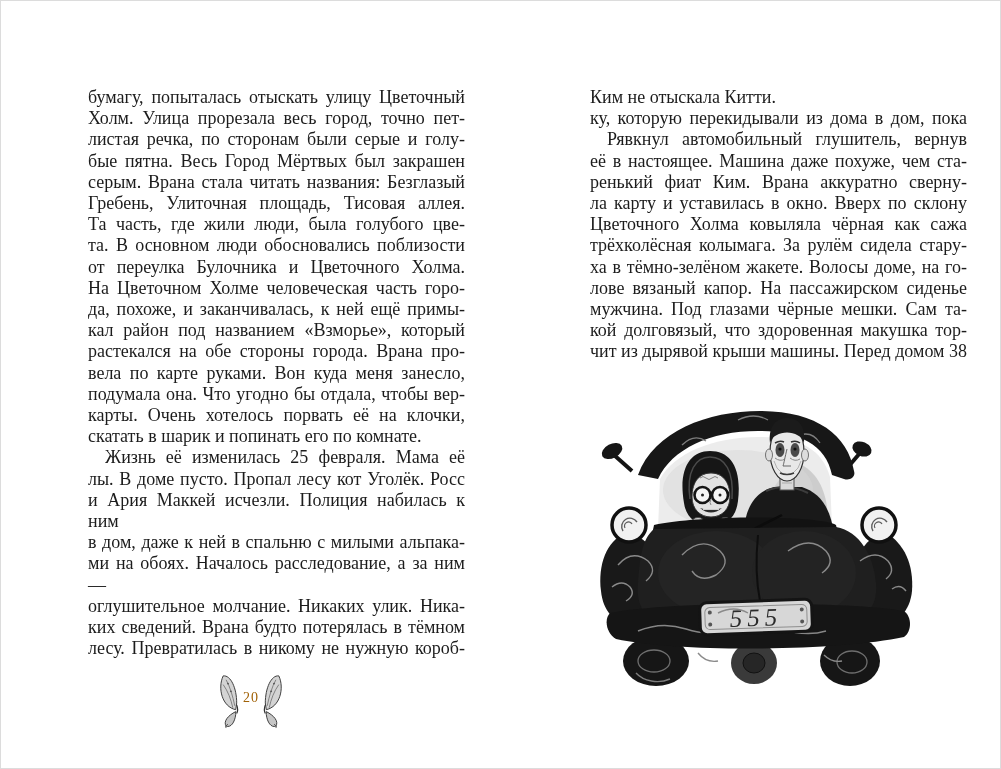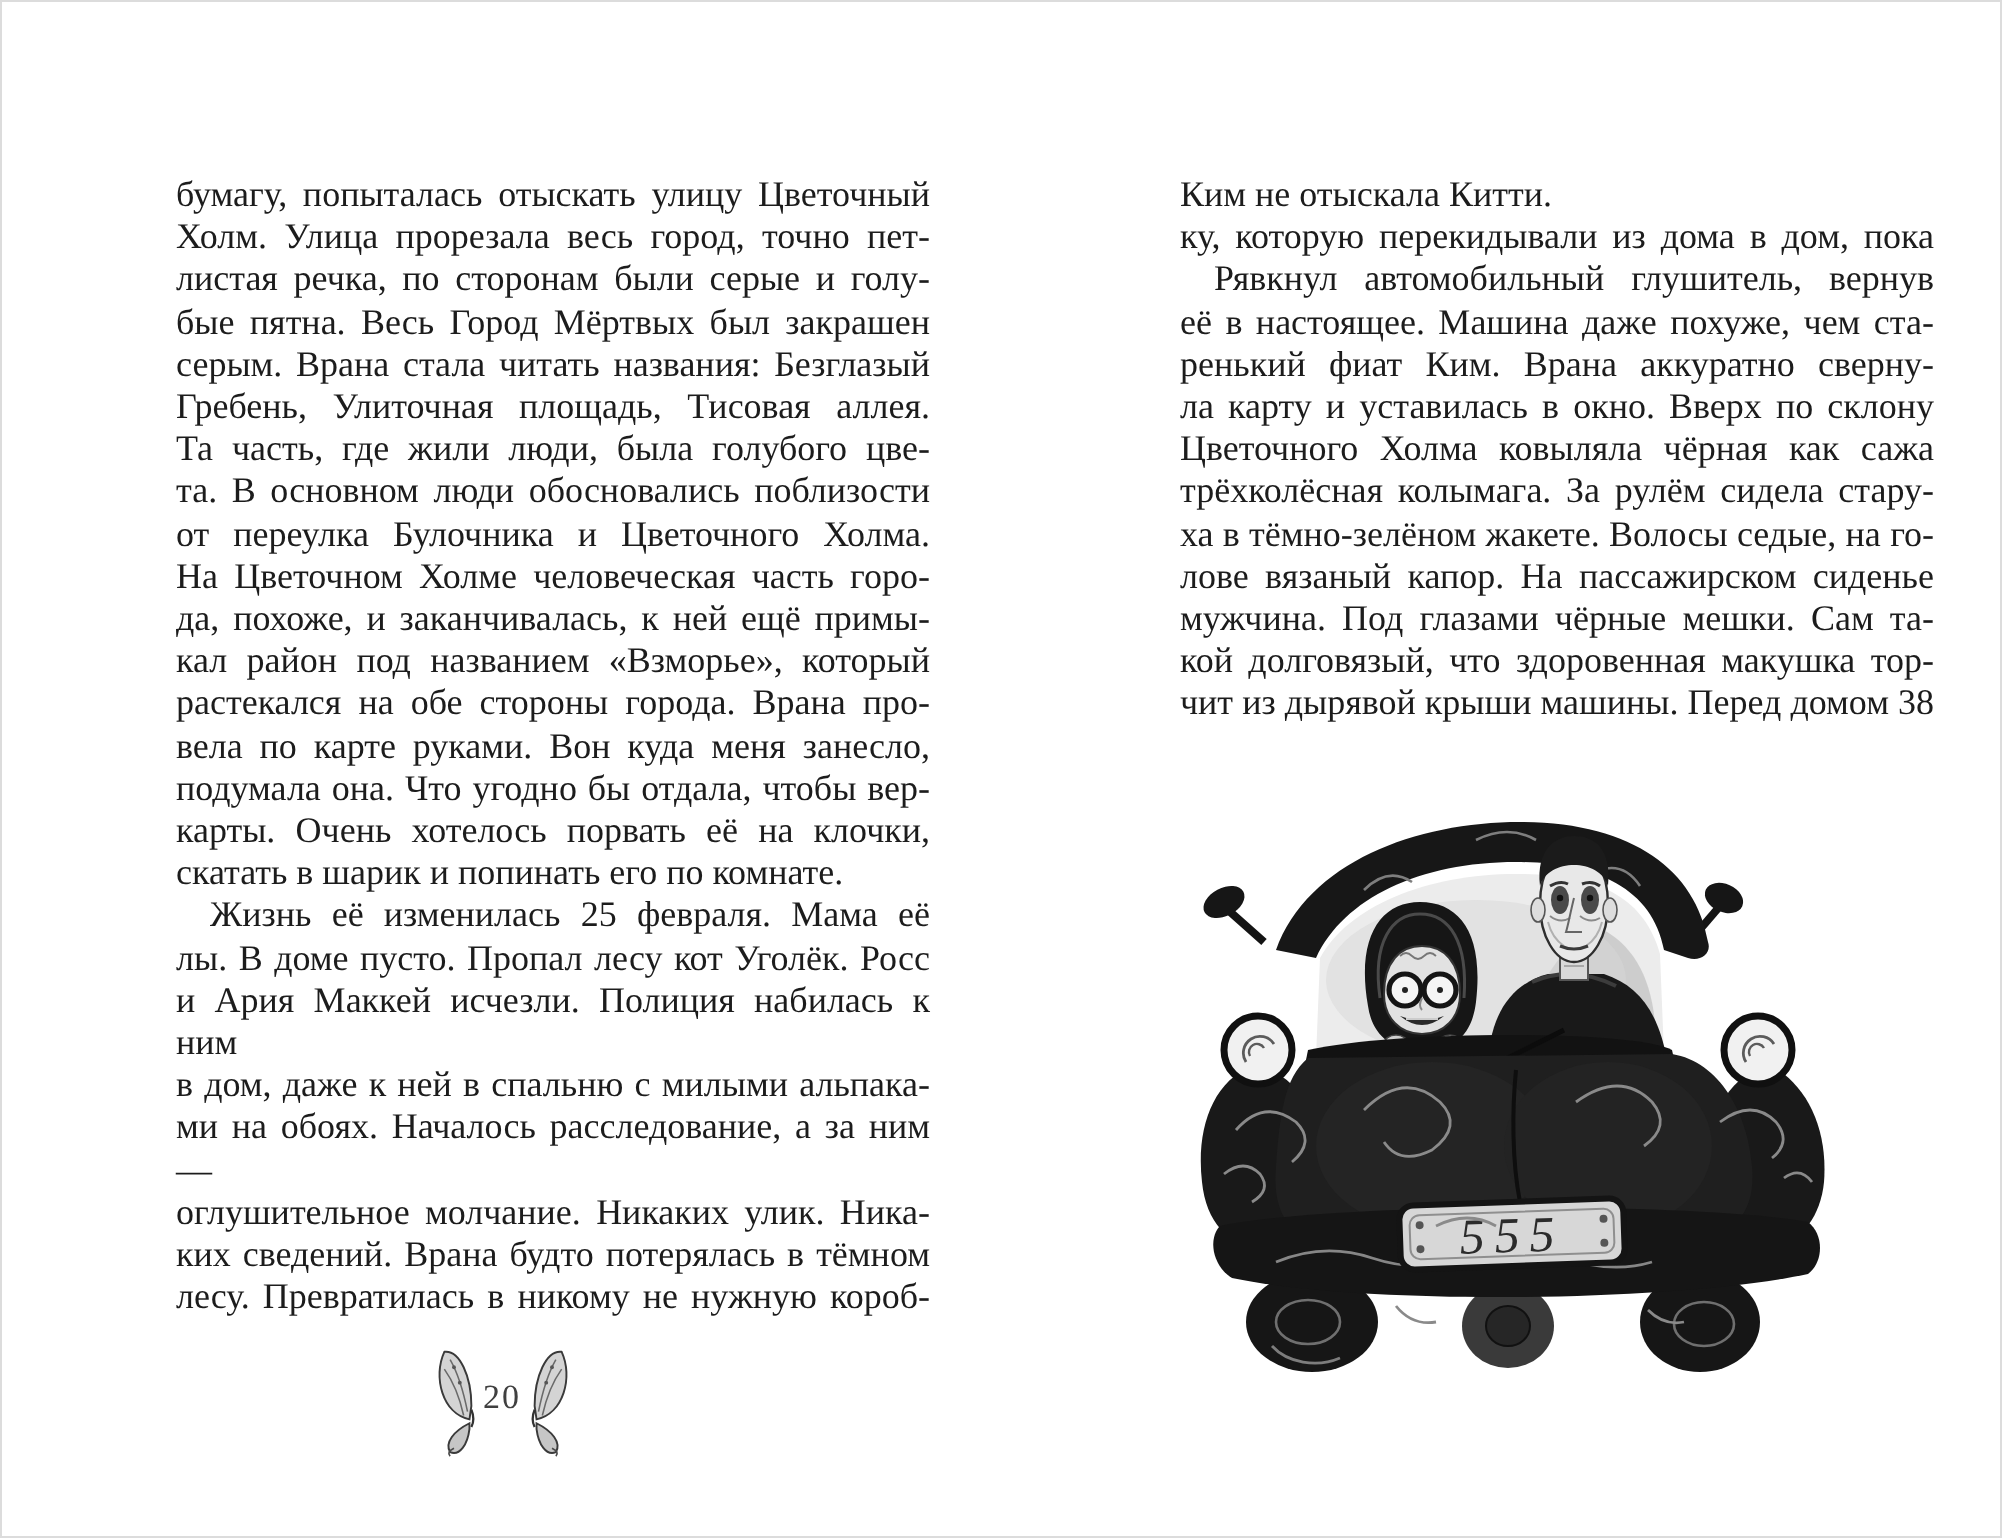--- a/index.html
+++ b/index.html
@@ -20,21 +20,21 @@
     text-align:justify;text-align-last:justify;
     white-space:normal;
   }
   .line.pend{text-align-last:left;}
   .line.pind{text-indent:17px;}
   .footer{
     position:absolute;left:209px;top:669px;width:82px;height:62px;
     display:flex;align-items:center;justify-content:center;gap:3px;
   }
   .page-number{
-    font-size:17px;color:#404040;letter-spacing:1px;line-height:1;
+    font-size:14px;color:#a16207;letter-spacing:1px;line-height:1;
     padding-bottom:6px;
   }
   .butterfly{width:24px;height:56px;display:block;}
   .butterfly.mirror{transform:scaleX(-1);}
   .illustration{position:absolute;left:597px;top:404px;width:320px;height:292px;}
 </style>
 </head>
 <body>
 
 <div class="screen">
@@ -69,21 +69,21 @@
 
   <div class="textcol" id="right-lines">
       <div class="line pend">Ким не отыскала Китти.</div>
       <div class="line">ку, которую перекидывали из дома в дом, пока</div>
       <div class="line pind">Рявкнул автомобильный глушитель, вернув</div>
       <div class="line">её в настоящее. Машина даже похуже, чем ста-</div>
       <div class="line">ренький фиат Ким. Врана аккуратно сверну-</div>
       <div class="line">ла карту и уставилась в окно. Вверх по склону</div>
       <div class="line">Цветочного Холма ковыляла чёрная как сажа</div>
       <div class="line">трёхколёсная колымага. За рулём сидела стару-</div>
-      <div class="line">ха в тёмно-зелёном жакете. Волосы седые, на го-</div>
+      <div class="line">ха в тёмно-зелёном жакете. Волосы доме, на го-</div>
       <div class="line">лове вязаный капор. На пассажирском сиденье</div>
       <div class="line">мужчина. Под глазами чёрные мешки. Сам та-</div>
       <div class="line">кой долговязый, что здоровенная макушка тор-</div>
       <div class="line">чит из дырявой крыши машины. Перед домом 38</div>
     </div>
 
   <div class="footer">
     <svg class="butterfly" viewBox="0 0 24 58">
       <path d="M20,38 C6,35 1,16 7,3 C15,2 21,16 21,31 Z" fill="#d4d4d4" stroke="#3a3a3a" stroke-width="1"></path>
       <path d="M10,7 C14,14 17,24 19,34" stroke="#6a6a6a" stroke-width="0.8" fill="none"></path>

